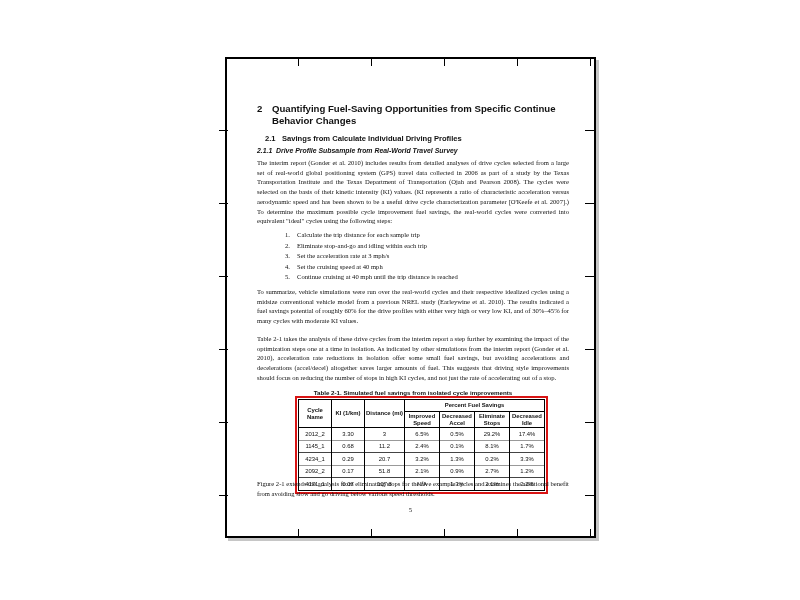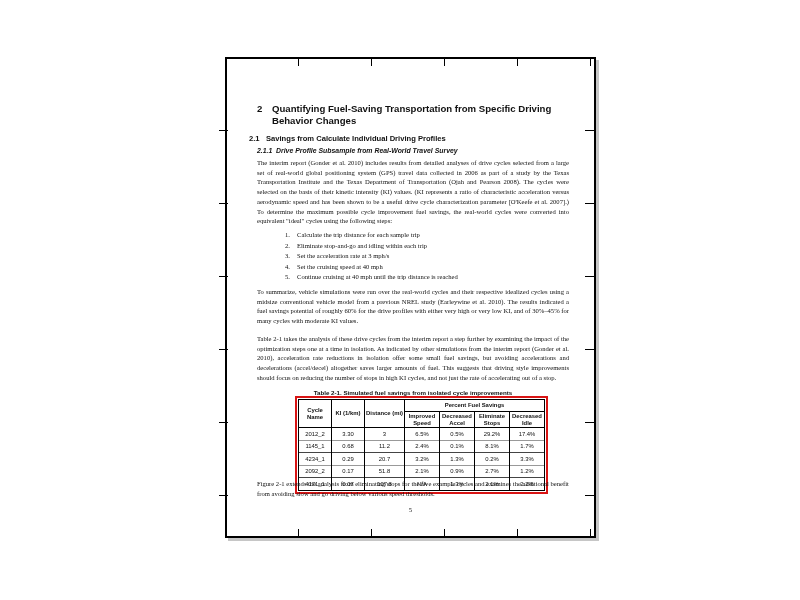--- a/index.html
+++ b/index.html
@@ -17,21 +17,21 @@
   .tick.v{width:1px;height:7px;}
   .tick.h{width:9px;height:1px;}
   .content{position:absolute;left:0;top:0;width:100%;height:100%;}
   .h1{
     position:absolute;left:30px;top:44px;width:316px;
     font-family:"Liberation Sans", sans-serif;font-weight:bold;
     font-size:9.6px;line-height:11.5px;display:flex;
   }
   .h1 .num{width:15px;flex:0 0 15px;}
   .h2{
-    position:absolute;left:22px;top:75px;width:316px;
+    position:absolute;left:38px;top:75px;width:316px;
     font-family:"Liberation Sans", sans-serif;font-weight:bold;
     font-size:7.6px;display:flex;
   }
   .h2 .num{width:17px;flex:0 0 17px;}
   .h3{
     position:absolute;left:30px;top:88px;width:316px;
     font-family:"Liberation Sans", sans-serif;font-weight:bold;font-style:italic;
     font-size:6.9px;display:flex;
   }
   .h3 .num{width:19px;flex:0 0 19px;}
@@ -107,21 +107,21 @@
   <div class="tick h" style="right:0;top:144px;"></div>
   <div class="tick h" style="right:0;top:217px;"></div>
   <div class="tick h" style="right:0;top:290px;"></div>
   <div class="tick h" style="right:0;top:363px;"></div>
   <div class="tick h" style="right:0;top:436px;"></div>
 
   <div class="content">
 
     <div class="h1">
       <span class="num">2</span>
-      <span>Quantifying Fuel-Saving Transportation from Specific Driving Behavior Changes</span>
+      <span>Quantifying Fuel-Saving Opportunities from Specific Continue Behavior Changes</span>
     </div>
 
     <div class="h2">
       <span class="num">2.1</span>
       <span>Savings from Calculate Individual Driving Profiles</span>
     </div>
 
     <div class="h3">
       <span class="num">2.1.1</span>
       <span>Drive Profile Subsample from Real-World Travel Survey</span>

